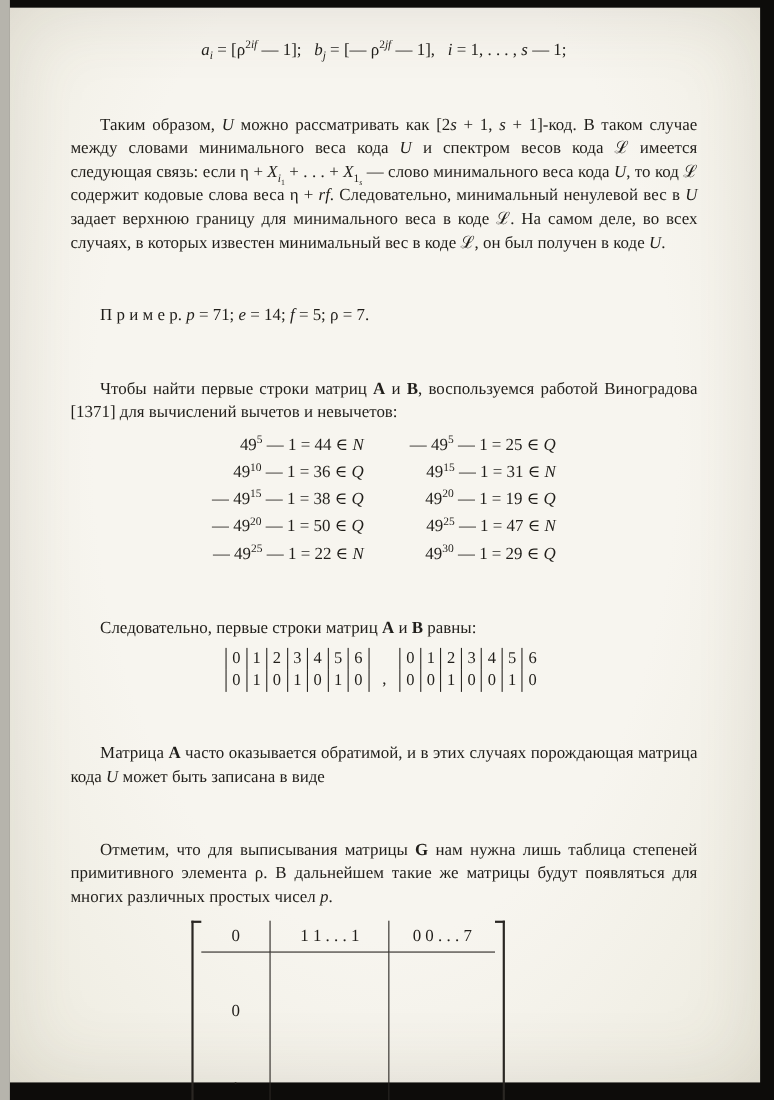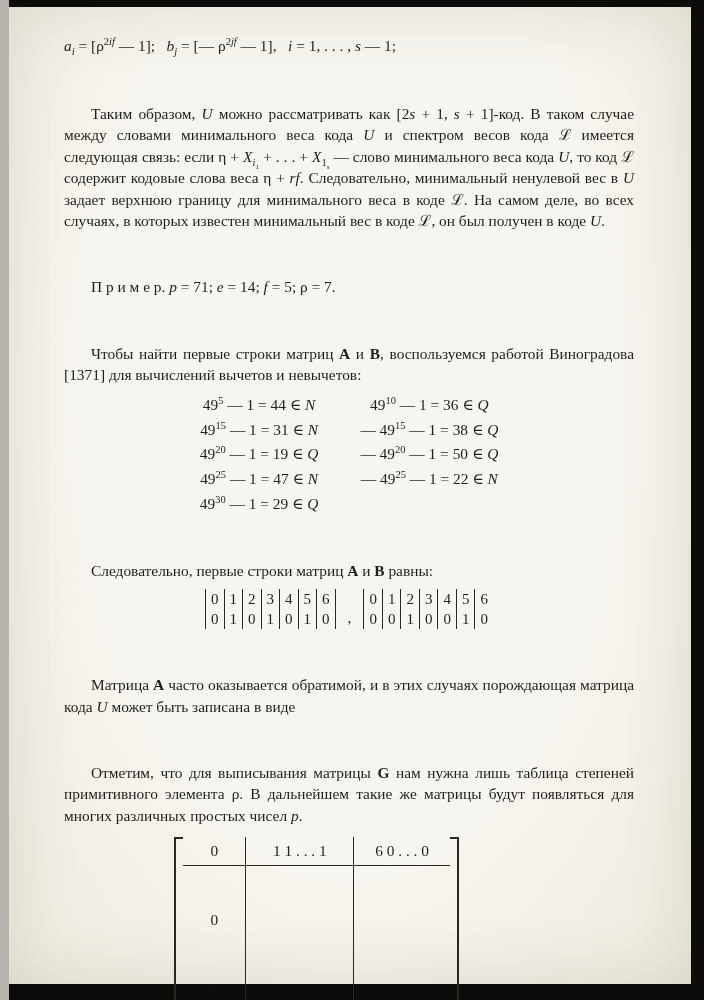--- a/index.html
+++ b/index.html
@@ -13,27 +13,27 @@
   .page {
     position:absolute; left:9px; top:7px; width:682px; height:977px;
     background:radial-gradient(ellipse at 50% 40%, #f7f5ef 55%, #edebdf 100%);
     box-shadow:inset 0 0 70px rgba(90,80,60,.14);
   }
   .content {
     position:absolute; left:55px; right:57px; top:26px;
     color:#201e1a; font-size:15.4px; line-height:21.4px; text-align:justify;
   }
   .eq-block { margin-bottom:7px; }
-  .eq { text-align:left; white-space:pre-wrap; line-height:25px; }
+  .eq { text-align:center; white-space:pre-wrap; line-height:25px; }
   p.para { text-align:justify;margin-top:45px; }
   .indent { text-indent:27px; }
   sup,sub { font-size:68%; line-height:0; }
   
   .residues {
-    width:max-content; margin:8px auto 8px; text-align:center;
+    width:max-content; margin:8px auto 8px; text-align:right;
     display:grid; grid-template-columns:auto auto; column-gap:42px; row-gap:3.5px;
     line-height:21.4px;
   }
   
   .vectors { display:flex; justify-content:center; align-items:flex-end; gap:12px; margin:8px 0 11px; }
   .vec { border-collapse:collapse; font-size:15px; }
   .vec td { border-left:1.4px solid #2a2723; padding:0 5px; min-width:10px; text-align:center; line-height:20px; }
   .vec.endbar { border-right:1.4px solid #2a2723; }
   .vec-comma { padding-bottom:1px; }
   
@@ -68,20 +68,21 @@
     <div class="eq-block">
       <div class="eq"><i>a</i><sub><i>i</i></sub> = [ρ<sup>2<i>if</i></sup> — 1];   <i>b</i><sub><i>j</i></sub> = [— ρ<sup>2<i>jf</i></sup> — 1],   <i>i</i> = 1, . . . , <i>s</i> — 1;</div>
     </div>
 
     <p class="para indent">Таким образом, <i>U</i> можно рассматривать как [2<i>s</i> + 1, <i>s</i> + 1]-код. В таком случае между словами минимального веса кода <i>U</i> и спектром весов кода ℒ имеется следующая связь: если η + <i>X</i><sub><i>i</i><sub>1</sub></sub> + . . . + <i>X</i><sub>1<sub><i>s</i></sub></sub> — слово минимального веса кода <i>U</i>, то код ℒ содержит кодовые слова веса η + <i>rf</i>. Следовательно, минимальный ненулевой вес в <i>U</i> задает верхнюю границу для минимального веса в коде ℒ. На самом деле, во всех случаях, в которых известен минимальный вес в коде ℒ, он был получен в коде <i>U</i>.</p>
     <p class="para indent">П р и м е р.  <i>p</i> = 71;  <i>e</i> = 14;  <i>f</i> = 5;  ρ = 7.</p>
     <p class="para indent">Чтобы найти первые строки матриц <b>A</b> и <b>B</b>, воспользуемся работой Виноградова [1371] для вычислений вычетов и невычетов:</p>
 
     <div class="residues">
       <div>49<sup>5</sup> — 1 = 44 ∈ <i>N</i></div>
+      <div>— 49<sup>5</sup> — 1 = 25 ∈ <i>Q</i></div>
       <div>49<sup>10</sup> — 1 = 36 ∈ <i>Q</i></div>
       <div>49<sup>15</sup> — 1 = 31 ∈ <i>N</i></div>
       <div>— 49<sup>15</sup> — 1 = 38 ∈ <i>Q</i></div>
       <div>49<sup>20</sup> — 1 = 19 ∈ <i>Q</i></div>
       <div>— 49<sup>20</sup> — 1 = 50 ∈ <i>Q</i></div>
       <div>49<sup>25</sup> — 1 = 47 ∈ <i>N</i></div>
       <div>— 49<sup>25</sup> — 1 = 22 ∈ <i>N</i></div>
       <div>49<sup>30</sup> — 1 = 29 ∈ <i>Q</i></div>
     </div>
 
@@ -138,21 +139,21 @@
     <p class="para indent">Матрица <b>A</b> часто оказывается обратимой, и в этих случаях порождающая матрица кода <i>U</i> может быть записана в виде</p>
     <p class="para indent">Отметим, что для выписывания матрицы <b>G</b> нам нужна лишь таблица степеней примитивного элемента ρ. В дальнейшем такие же матрицы будут появляться для многих различных простых чисел <i>p</i>.</p>
 
     <div class="matrix-wrap">
       <div class="bracket left"></div>
       <table class="gmatrix">
         <tbody>
         <tr class="rtop">
           <td class="c1">0</td>
           <td class="c2">1 1 . . . 1</td>
-          <td class="c3">6 0 . . . 0</td>
+          <td class="c3">0 0 . . . 7</td>
         </tr>
         <tr class="rmid">
           <td class="c1 mcol">
             <div>0</div>
             <div>.</div>
             <div>.</div>
             <div>0</div>
           </td>
           <td class="c2 blk"><b>I</b></td>
           <td class="c3 blk"><b>R</b> + <b>J</b></td>

